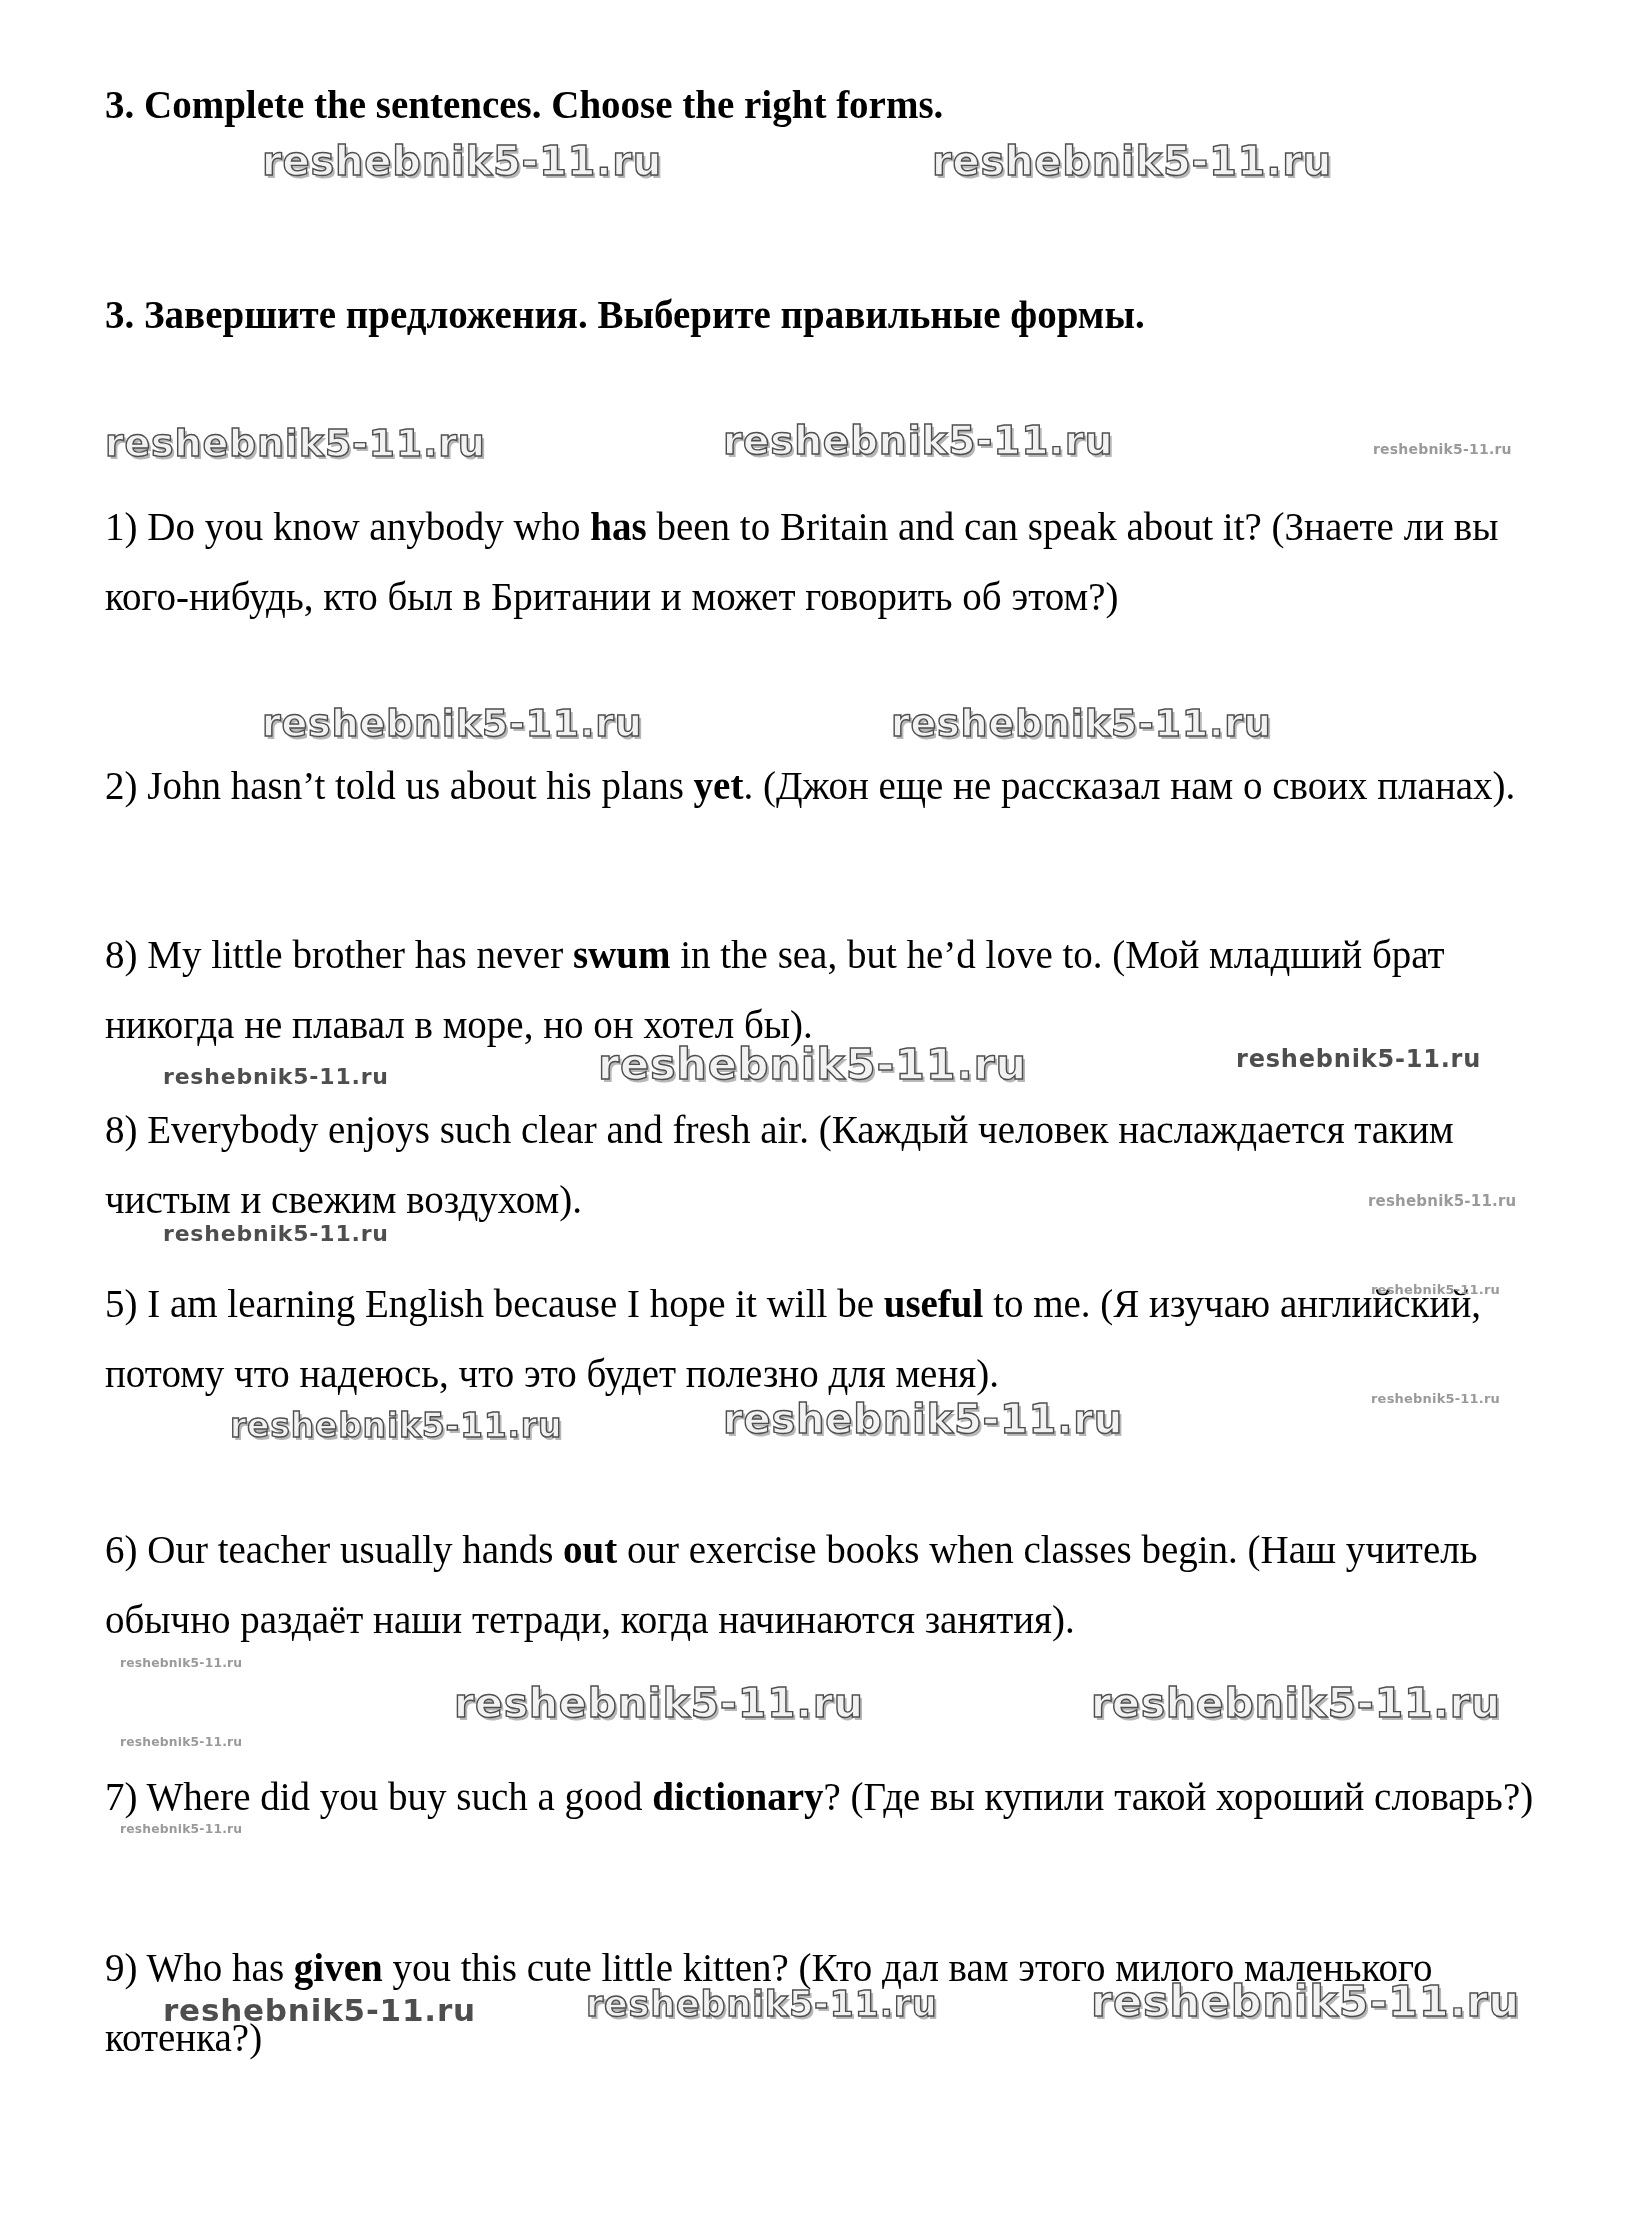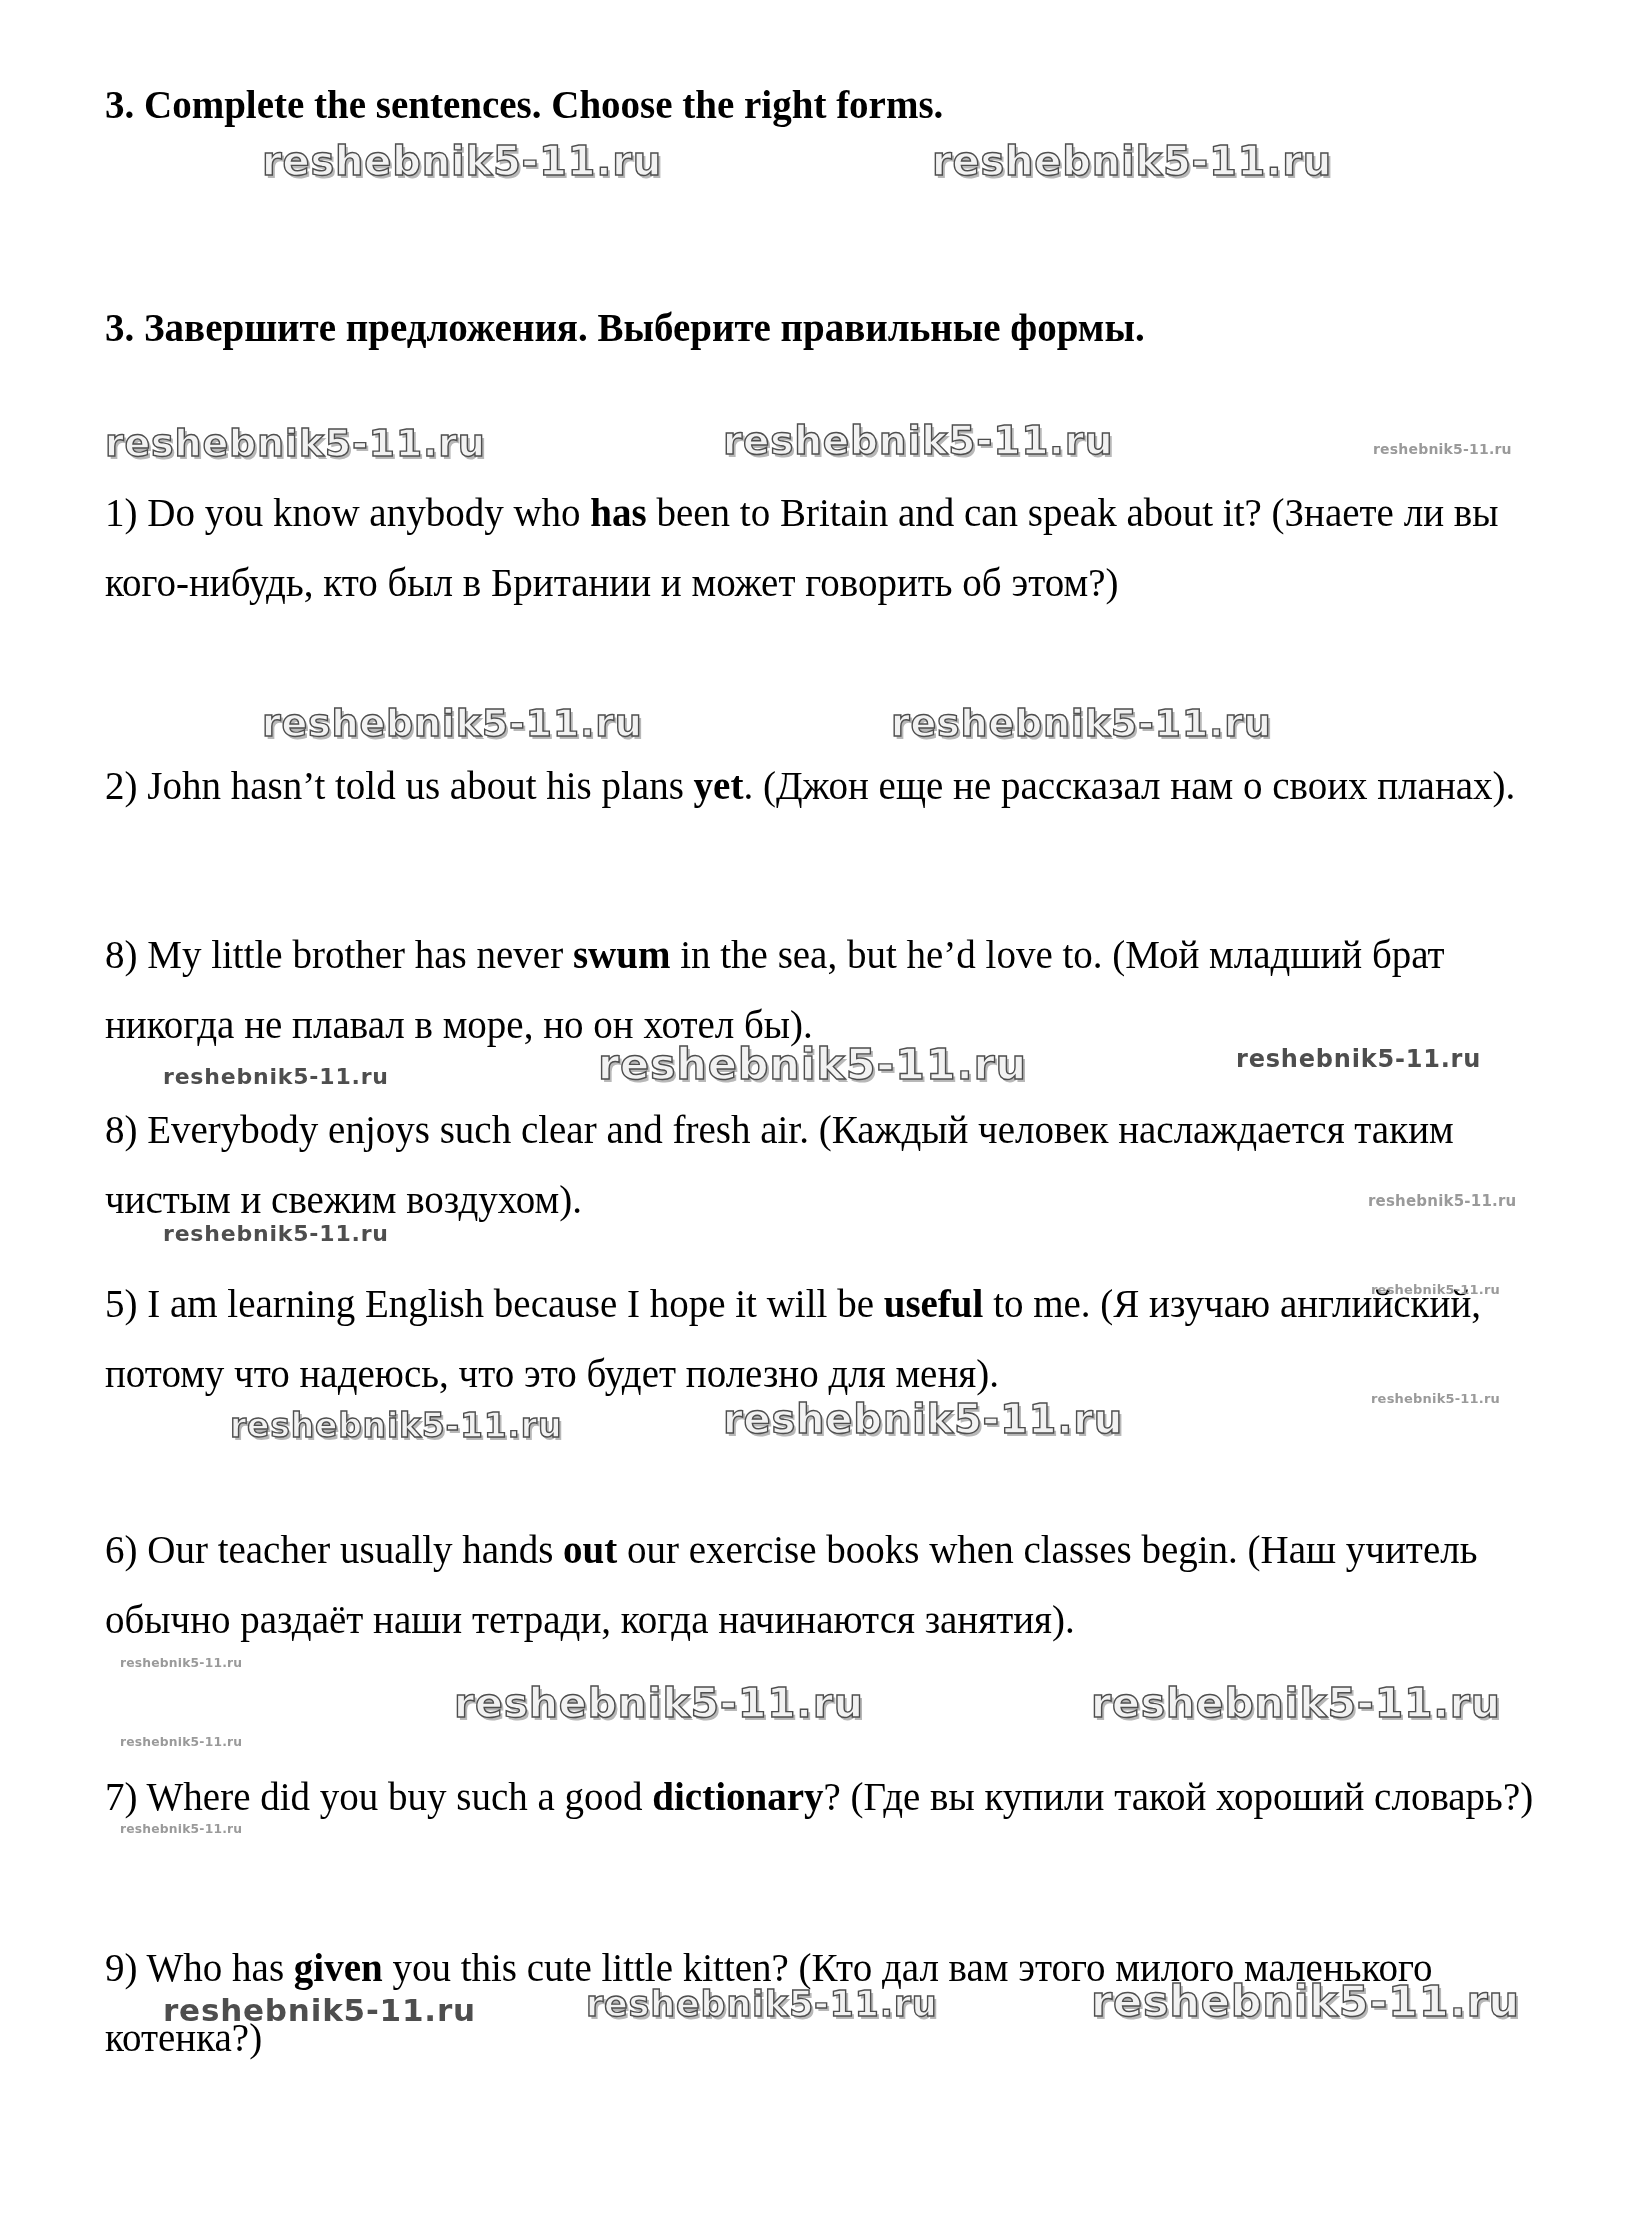--- a/index.html
+++ b/index.html
@@ -45,30 +45,30 @@
   }
   .wm-solid { color:#4e4e4e; }
   .wm-light { color:#9a9a9a; letter-spacing:0.2px; }
 </style>
 </head>
 <body>
 
 <div class="page">
 
   <h1 class="heading" style="top:82px;">3. Complete the sentences. Choose the right forms.</h1>
-  <h2 class="heading" style="top:305px;">3. Завершите предложения. Выберите правильные формы.</h2>
+  <h2 class="heading" style="top:292px;">3. Завершите предложения. Выберите правильные формы.</h2>
 
   <div class="wm wm-outline" style="left:262px; top:138px; font-size:40px;">reshebnik5-11.ru</div>
   <div class="wm wm-outline" style="left:932px; top:138px; font-size:40px;">reshebnik5-11.ru</div>
 
   <div class="wm wm-outline" style="left:105px; top:421px; font-size:38px;">reshebnik5-11.ru</div>
   <div class="wm wm-outline" style="left:723px; top:418px; font-size:39px;">reshebnik5-11.ru</div>
   <div class="wm wm-light" style="left:1373px; top:441px; font-size:14px;">reshebnik5-11.ru</div>
 
-  <p class="sentence" style="top:478px;"><span>1) Do you know anybody who </span><span class="b">has</span><span> been to Britain and can speak about it? (Знаете ли вы кого-нибудь, кто был в Британии и может говорить об этом?)</span></p>
+  <p class="sentence" style="top:492px;"><span>1) Do you know anybody who </span><span class="b">has</span><span> been to Britain and can speak about it? (Знаете ли вы кого-нибудь, кто был в Британии и может говорить об этом?)</span></p>
 
   <div class="wm wm-outline" style="left:262px; top:701px; font-size:38px;">reshebnik5-11.ru</div>
   <div class="wm wm-outline" style="left:891px; top:701px; font-size:38px;">reshebnik5-11.ru</div>
 
   <p class="sentence" style="top:751px;"><span>2) John hasn’t told us about his plans </span><span class="b">yet</span><span>. (Джон еще не рассказал нам о своих планах).</span></p>
 
   <p class="sentence" style="top:920px;"><span>8) My little brother has never </span><span class="b">swum</span><span> in the sea, but he’d love to. (Мой младший брат никогда не плавал в море, но он хотел бы).</span></p>
 
   <div class="wm wm-solid" style="left:163px; top:1064px; font-size:22px;">reshebnik5-11.ru</div>
   <div class="wm wm-outline" style="left:598px; top:1039px; font-size:43px;">reshebnik5-11.ru</div>

